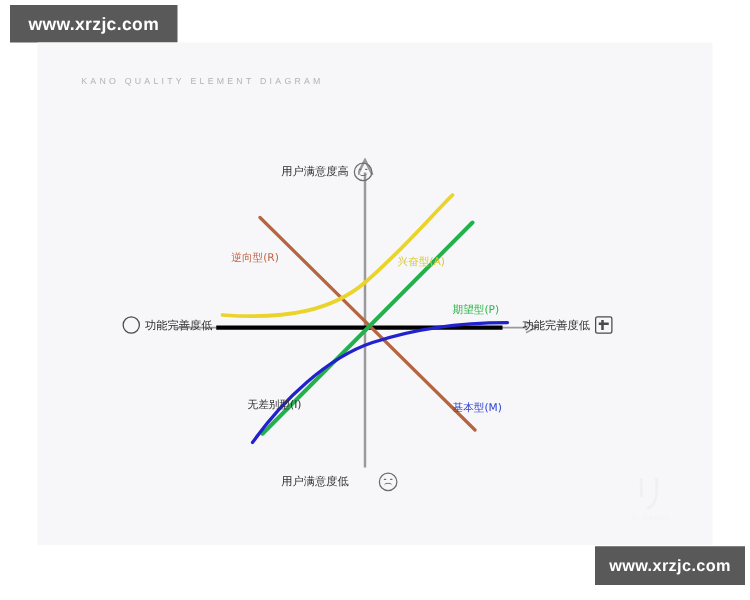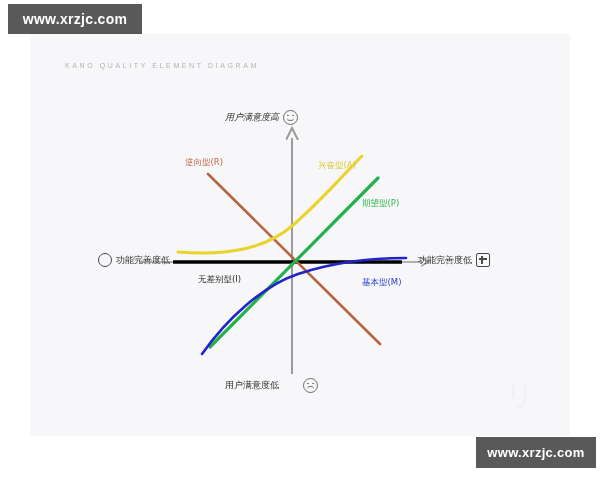--- a/index.html
+++ b/index.html
@@ -89,21 +89,21 @@
   .cap {
     position: absolute;
     font-size: 9px;
     color: #2f2f2f;
     white-space: nowrap;
     font-family: "DejaVu Sans", "Liberation Sans", sans-serif;
     display: flex;
     align-items: center;
     gap: 4px;
   }
-  #cap-top    { left: 195px; top: 76px; font-style: italic; }
+  #cap-top    { left: 195px; top: 96px; }
   #cap-bottom { left: 195px; top: 344px; gap: 24px; }
   #cap-left   { left: 68px;  top: 219px; }
   #cap-right  { left: 388px; top: 219px; }
 
   .face, .glyph {
     display: inline-block;
     flex: 0 0 auto;
   }
   .face {
     width: 13px; height: 13px;
@@ -162,20 +162,21 @@
   .expand-glyph::after {
     top: 2px; bottom: 2px; left: 4.3px; width: 1.4px;
   }
 
   
   .curve-label {
     position: absolute;
     font-size: 8.5px;
     white-space: nowrap;
     font-family: "DejaVu Sans", "Liberation Sans", sans-serif;
+    margin-top: 44px;
   }
   #label-r { left: 155px; top: 123px; color: #c0664a; }
   #label-a { left: 288px; top: 126px; color: #d8c935; }
   #label-p { left: 332px; top: 164px; color: #2fb54a; }
   #label-m { left: 332px; top: 243px; color: #2b3fd0; }
   #label-i { left: 168px; top: 240px; color: #2f2f2f; }
 
   
   #corner-logo {
     position: absolute;

